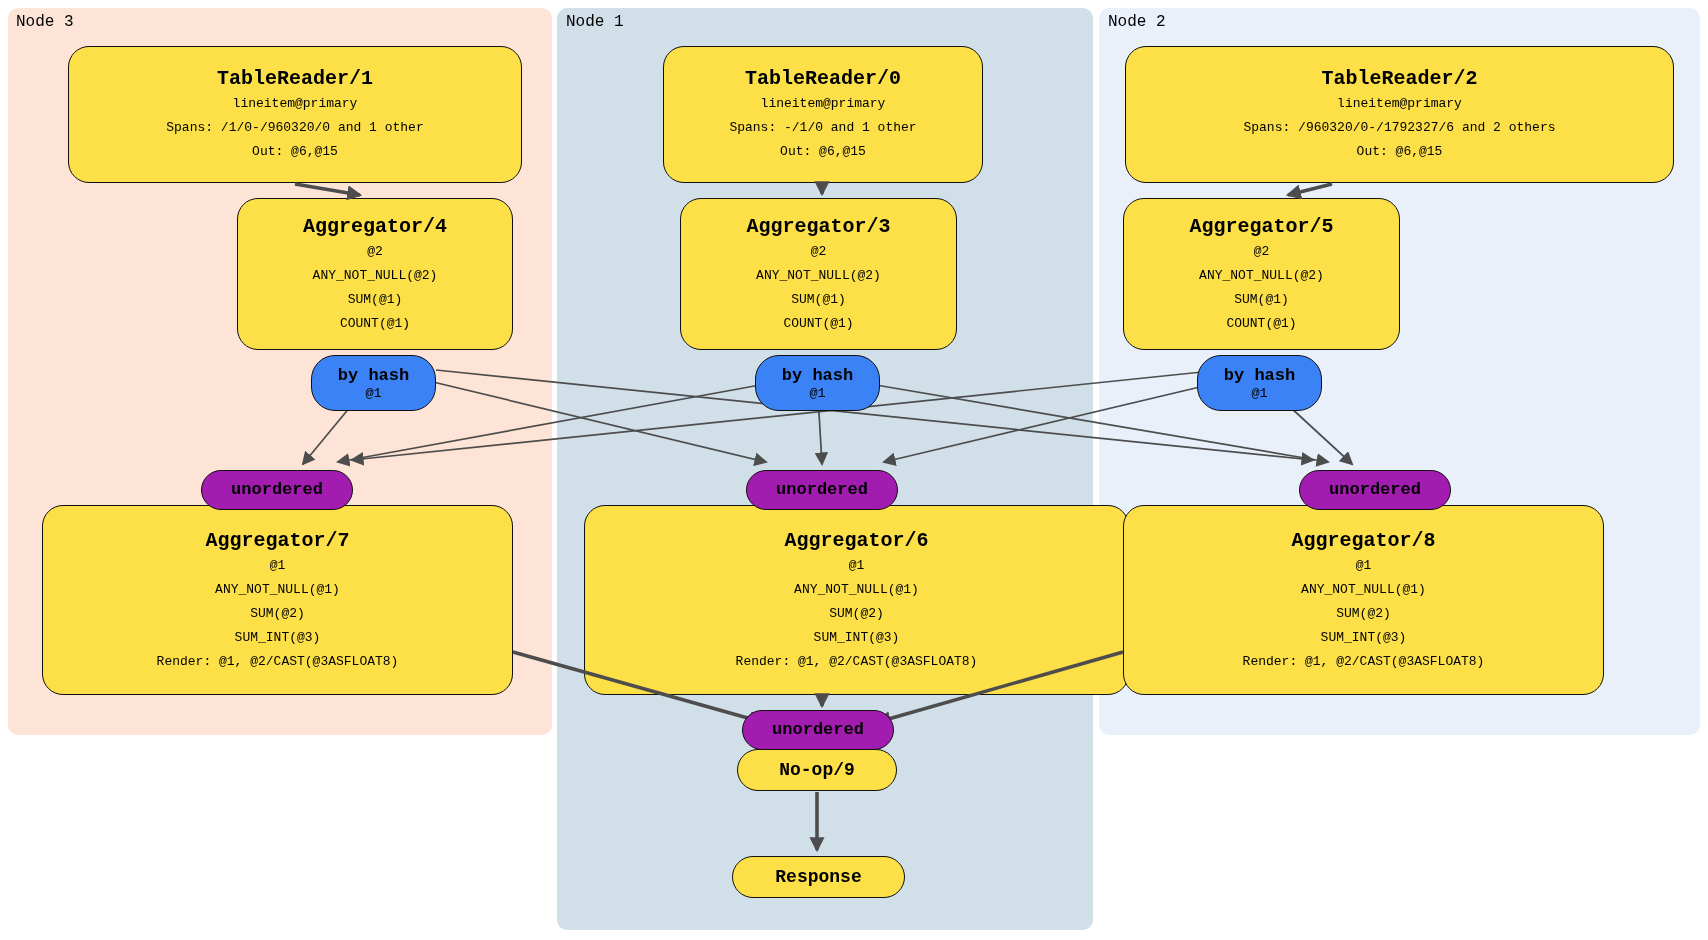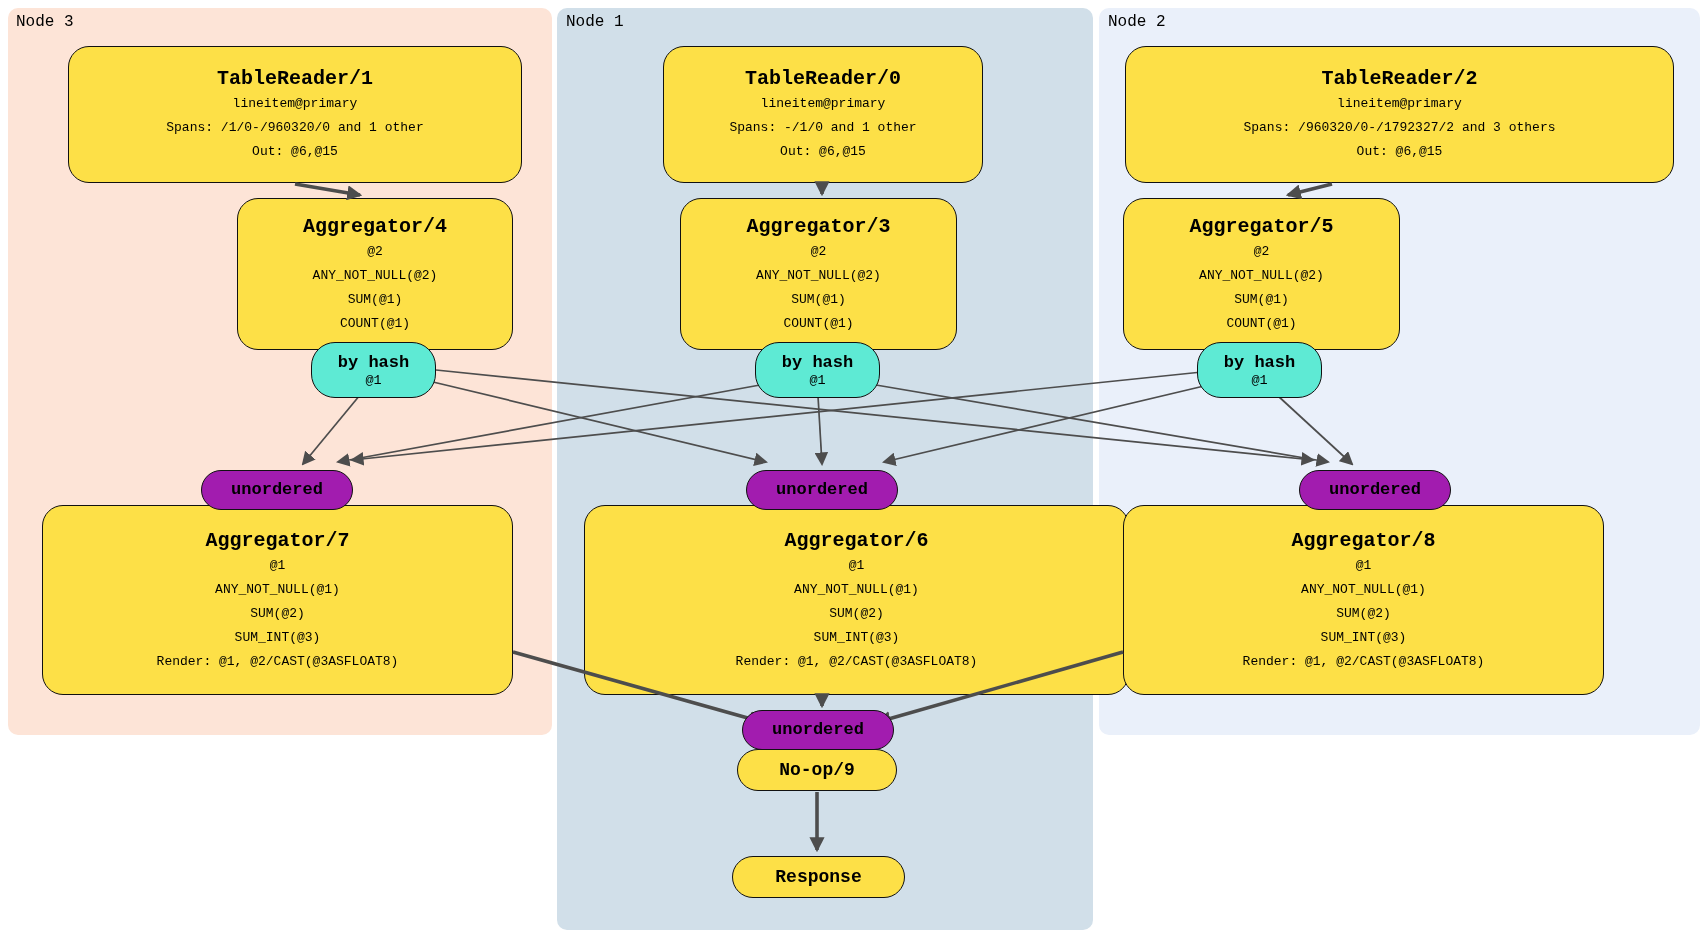--- a/index.html
+++ b/index.html
@@ -18,21 +18,21 @@
   .node .line{font-size:13px;line-height:24px;white-space:nowrap;}
   .node.small .title{font-size:18px;}
   svg.edges{position:absolute;left:0;top:0;z-index:3;pointer-events:none;}
   .edge-thin{stroke:#4d4d4d;stroke-width:1.7;}
   .edge-thick{stroke:#4d4d4d;stroke-width:3.6;}
   .oval{
     position:absolute;border:1.7px solid #111;border-radius:24px;
     display:flex;flex-direction:column;align-items:center;justify-content:center;
     text-align:center;z-index:4;box-sizing:border-box;
   }
-  .oval.hash{background:#5eead4;}
+  .oval.hash{background:#3b82f6;margin-top:13px;}
   .oval.unord{background:#a21caf;}
   .oval .rlabel{font-weight:bold;font-size:17px;line-height:20px;white-space:nowrap;}
   .oval .rdetail{font-size:13.5px;line-height:15px;white-space:nowrap;}
 </style>
 </head>
 <body>
 
 <div class="canvas">
 
   <div class="panel" style="left:8px;top:8px;width:544px;height:727px;background:#fde4d7"></div>
@@ -53,21 +53,21 @@
   <div class="node" style="left:663px;top:46px;width:320px;height:137px">
     <div class="title">TableReader/0</div>
     <div class="line">lineitem@primary</div>
     <div class="line">Spans: -/1/0 and 1 other</div>
     <div class="line">Out: @6,@15</div>
   </div>
 
   <div class="node" style="left:1125px;top:46px;width:549px;height:137px">
     <div class="title">TableReader/2</div>
     <div class="line">lineitem@primary</div>
-    <div class="line">Spans: /960320/0-/1792327/2 and 3 others</div>
+    <div class="line">Spans: /960320/0-/1792327/6 and 2 others</div>
     <div class="line">Out: @6,@15</div>
   </div>
 
   <div class="node" style="left:237px;top:198px;width:276px;height:152px">
     <div class="title">Aggregator/4</div>
     <div class="line">@2</div>
     <div class="line">ANY_NOT_NULL(@2)</div>
     <div class="line">SUM(@1)</div>
     <div class="line">COUNT(@1)</div>
   </div>

